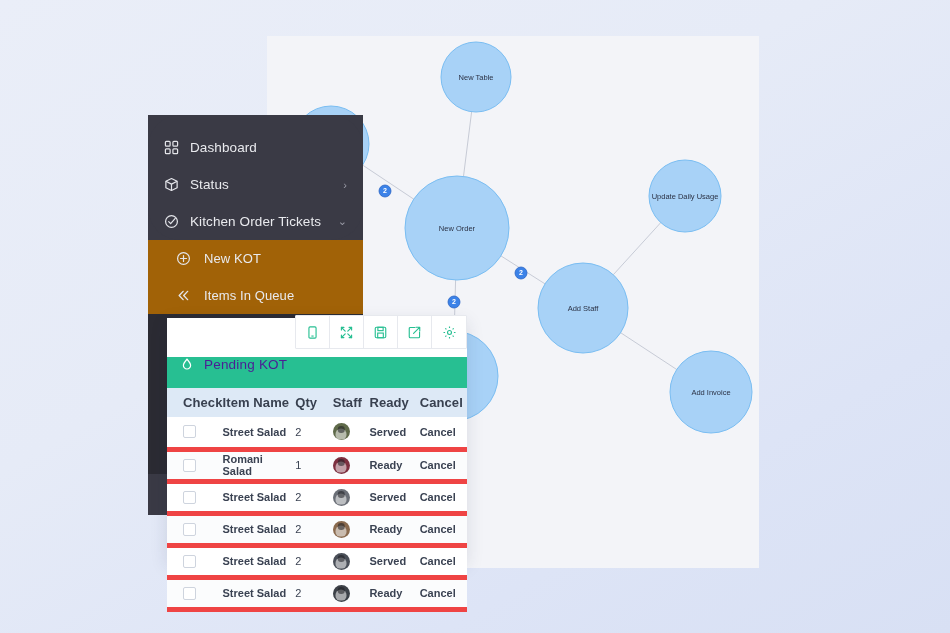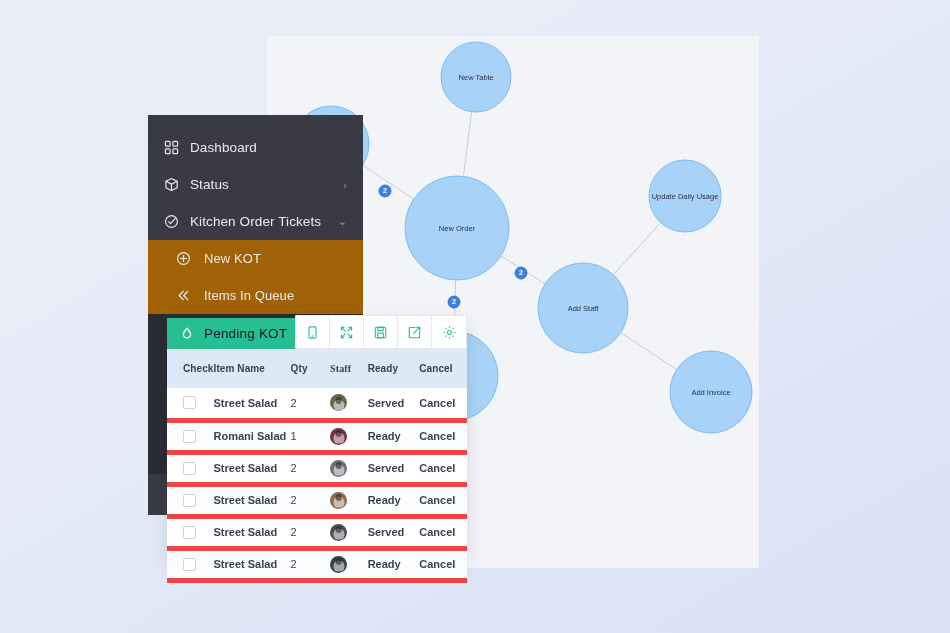--- a/index.html
+++ b/index.html
@@ -46,50 +46,50 @@
   .sb-item.sub { padding-left:28px; font-size:13px; }
   .sb-item.sub .ic { flex:0 0 28px; }
 
   
   .kot {
     position:absolute; left:167px; top:318px; width:300px; height:244px;
     z-index:7; box-shadow:0 4px 16px rgba(40,50,80,.13);
     background:#fff;
   }
   .kot-bar {
-    height:31px; background:#27bf92; display:flex; align-items:center;
-    padding-left:12px; color:#0f172a;
+    height:31px; background:#27bf92; display:flex; 
+    padding-left:12px; color:#4c1d95;margin-top:39px;
   }
   .kot-bar .drop { width:16px; height:16px; margin-right:9px; flex:0 0 16px; }
   .kot-title { font-size:13.5px; letter-spacing:.2px; }
 
   .kot-tools {
     position:absolute; right:0; top:-3px; height:34px; display:flex;
     background:#fff; border:1px solid #e7e9ee; border-radius:1px;
   }
   .kot-tools .tool {
     width:34px; height:100%; display:flex; align-items:center; justify-content:center;
     border-right:1px solid #e7e9ee; color:#27bf92; cursor:pointer;
   }
   .kot-tools .tool:last-child { border-right:none; }
 
   table.kot-tbl { width:100%; border-collapse:collapse; background:#fff; }
   table.kot-tbl th {
-    background:#dde9f6; color:#38404f; font-size:10px; font-weight:bold;
-    padding:14px 0; text-align:left; letter-spacing:.1px;
+    background:#dde9f6; color:#38404f; font-size:13px; font-weight:bold;
+    padding:7px 0; text-align:left; letter-spacing:.1px;
   }
   table.kot-tbl td {
     font-size:11px; padding:0; height:32px; vertical-align:middle;
     border-bottom:5px solid #ef4444; color:#3a4252;
   }
   tr.alt td { background:#fbfcfd; }
   .c-check { width:44px; padding-left:16px !important; }
   .c-name  { width:78px; font-weight:bold; color:#39414f;margin-left:48px; }
   .c-qty   { width:40px; color:#a7adba; }
-  .c-staff { width:38px;font-family:Liberation Serif, serif; }
+  .c-staff { width:38px; }
   .c-status{ width:52px; font-weight:bold; }
   .c-cancel{ width:48px; font-weight:bold; }
   th.c-check{ padding-left:16px; }
 
   .cb {
     width:13px; height:13px; border:1px solid #ced4de; border-radius:2px;
     background:#fff; display:block; cursor:pointer;
   }
   .avatar {
     width:17px; height:17px; border-radius:50%; display:block;

